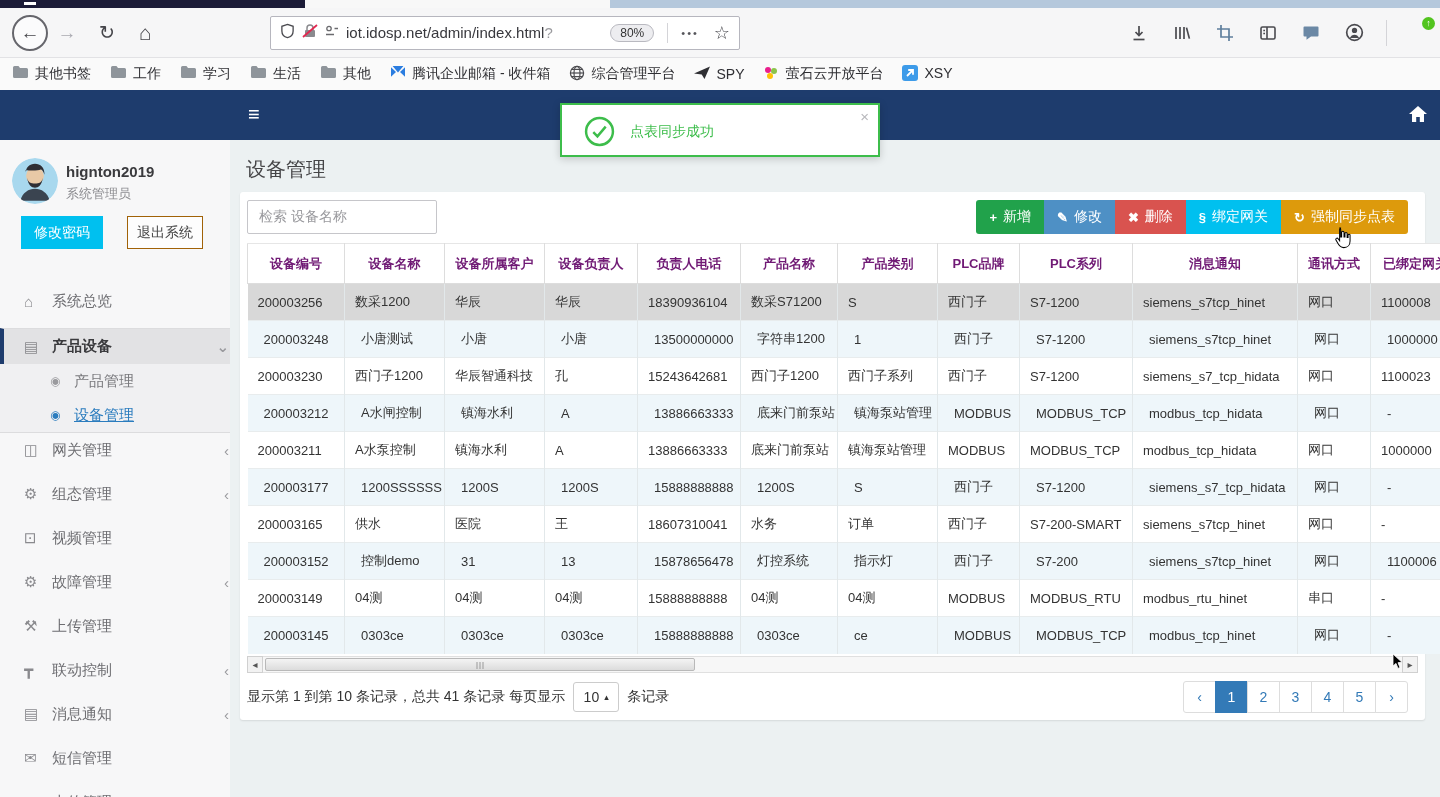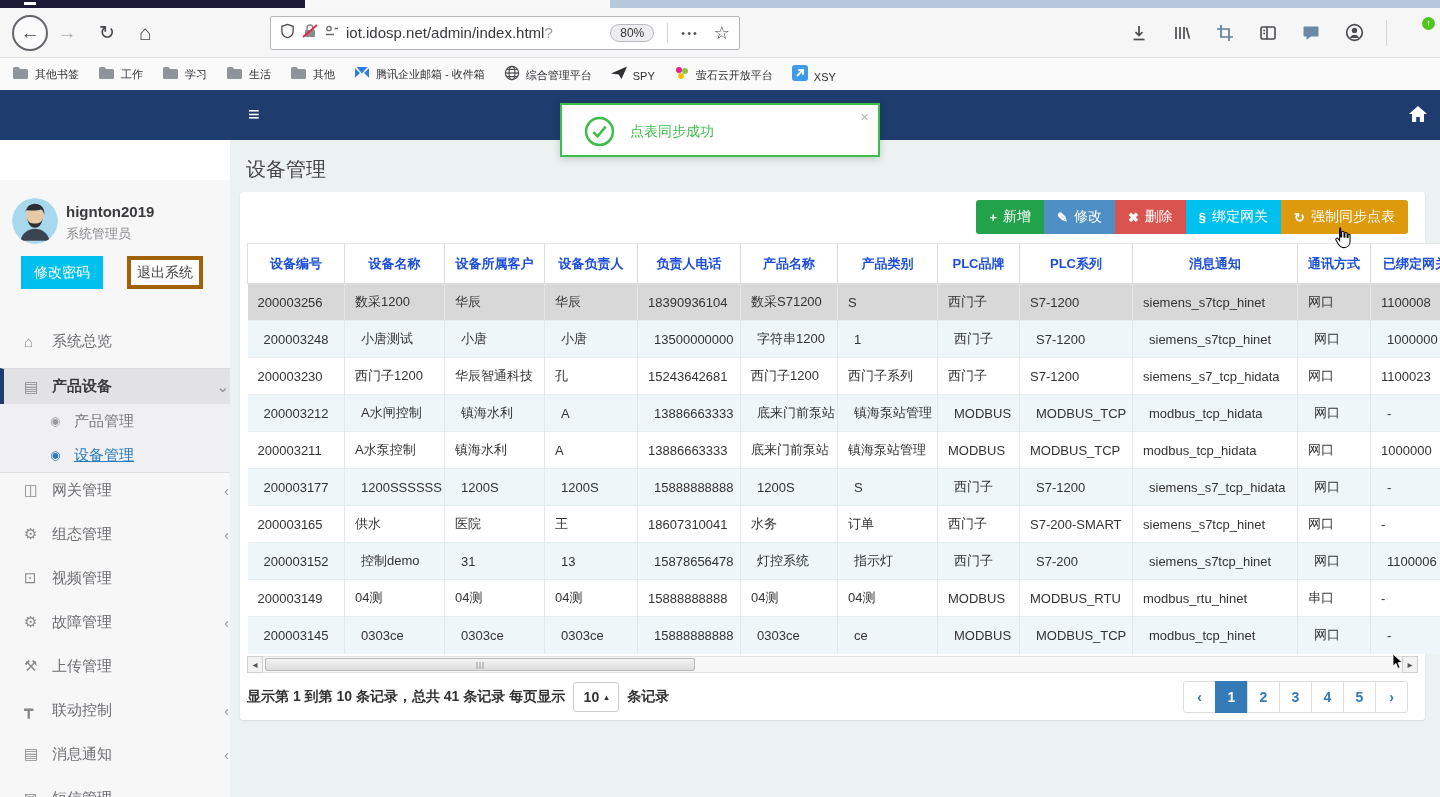--- a/index.html
+++ b/index.html
@@ -30,35 +30,35 @@
   .search-ph { font-size:14.5px; color:#8e8e93; }
   .tb-icons { margin-left:auto; display:flex; align-items:center; gap:21px; }
   .tbi { display:flex; align-items:center; justify-content:center; width:22px; height:22px; }
   .tb-sep { width:1px; height:26px; background:#d4d4d8; }
   .burger { position:relative; width:20px; height:16px; display:flex; flex-direction:column; justify-content:space-between; }
   .burger i { display:block; height:2.4px; background:#45454a; border-radius:1px; }
   .burger .badge { position:absolute; right:-7px; top:-8px; width:13px; height:13px; border-radius:50%; background:#52c41f; color:#fff; font-size:9px; line-height:13px; text-align:center; font-weight:bold; }
 
   
   .bmbar { height:32px; background:#fafafa; display:flex; align-items:center; padding:0 12px; gap:19px; }
-  .bm-item { display:flex; align-items:flex-end; gap:6px; font-size:11px; color:#2f2f33; white-space:nowrap; }
+  .bm-item { display:flex; align-items:flex-start; gap:6px; font-size:14px; color:#2f2f33; white-space:nowrap; }
 
   
   .app { position:absolute; top:90px; left:0; right:0; bottom:0; }
   .navbar { position:absolute; top:0; left:0; right:0; height:50px; background:#1e3c6d; }
   .nav-burger { position:absolute; left:248px; top:13px; color:#fff; font-size:20px; font-weight:bold; cursor:pointer; }
   .nav-home { position:absolute; right:12px; top:15px; }
 
   
-  .sidebar { position:absolute; top:50px; left:0; width:248px; bottom:0; background:#f7f7f8; border-right:1px solid #d6d6d8;margin-top:40px; }
+  .sidebar { position:absolute; top:50px; left:0; width:248px; bottom:0; background:#f7f7f8; border-right:1px solid #d6d6d8; }
   .avatar { position:absolute; left:12px; top:18px; width:46px; height:46px; border-radius:50%; overflow:hidden; }
   .u-name { position:absolute; left:66px; top:23px; font-size:15px; font-weight:bold; color:#3a3a3d; }
   .u-role { position:absolute; left:66px; top:45px; font-size:13px; color:#8c8c90; }
   .btn-pwd { position:absolute; left:21px; top:76px; width:82px; height:33px; background:#00c0ef; color:#fff; border:none; font-size:14px; }
-  .btn-out { position:absolute; left:127px; top:76px; width:76px; height:33px; background:#fdfdfd; color:#444; border:4px solid #a16207; font-size:14px; }
+  .btn-out { position:absolute; left:127px; top:76px; width:76px; height:33px; background:#fdfdfd; color:#444; border:1px solid #a16207; font-size:14px; }
   .menu { position:absolute; left:0; right:0; top:144px; }
   .mi { height:34px; display:flex; align-items:center; padding-left:24px; color:#6e6e72; font-size:15px; position:relative; margin-top:10px; cursor:pointer; }
   .mi:first-child { margin-top:0; }
   .mi .ic { width:28px; font-size:15px; color:#8a8a8e; }
   .mi .chev { position:absolute; right:18px; color:#9a9a9e; font-size:15px; }
   .mi.parent-active { height:36px; background:#e2e2e4; border-left:4px solid #1e3c6d; border-top:1px solid #dcdcde; padding-left:20px; color:#3b3b3e; font-weight:bold; }
   .submenu { background:#f0f0f2; border-bottom:1px solid #dcdcde; margin-top:0; }
   .smi { height:34px; display:flex; align-items:center; padding-left:50px; font-size:15px; color:#7a7a7e; cursor:pointer; }
   .smi .ic { width:24px; font-size:12px; color:#9a9a9e; }
   .smi.active { color:#2b7cbe; }
@@ -73,33 +73,33 @@
   .panel { position:absolute; left:10px; top:52px; width:1185px; height:528px; background:#fff; border-radius:3px; box-shadow:0 1px 2px rgba(0,0,0,.10); }
   .search-input { position:absolute; left:7px; top:8px; width:190px; height:34px; border:1px solid #c6c6ca; border-radius:2px; font-size:14px; color:#9a9a9e; display:flex; align-items:center; padding-left:11px; background:#fff; }
   .actions { position:absolute; right:17px; top:8px; display:flex; }
   .abtn { height:34px; border:none; color:#fff; font-size:14px; padding:0 13px; display:flex; align-items:center; gap:6px; cursor:pointer; white-space:nowrap; }
   .abtn:first-child { border-radius:3px 0 0 3px; }
   .abtn:last-child { border-radius:0 3px 3px 0; }
   .abtn .bic { font-size:13px; font-weight:bold; }
 
   .table-wrap { position:absolute; left:7px; top:51px; width:1200px; overflow:hidden; }
   table { border-collapse:collapse; table-layout:fixed; width:1200px; background:#fff; }
-  th { height:40px; font-size:13px; color:#1d4ed8; font-weight:bold; border:1px solid #ddd; border-top:1px solid #e6e6e6; background:#fff; overflow:hidden; white-space:nowrap; }
+  th { height:40px; font-size:13px; color:#701a75; font-weight:bold; border:1px solid #ddd; border-top:1px solid #e6e6e6; background:#fff; overflow:hidden; white-space:nowrap; }
   td { height:37px; font-size:13px; color:#333; padding-left:10px; border-right:1px solid #e2e8ea; border-top:1px solid #e8eced; overflow:hidden; white-space:nowrap; }
   tr.sel td { background:#d8d8d8; }
   tr.stripe td { background:#eef6fa;padding-left:16px; }
 
   .hscroll { position:absolute; left:7px; right:7px; top:464px; height:17px; display:flex; align-items:center; }
   .sc-btn { width:16px; height:17px; background:#f2f2f2; border:1px solid #d0d0d0; font-size:10px; color:#555; display:flex; align-items:center; justify-content:center; cursor:pointer; }
   .sc-track { flex:1; height:17px; background:#f7f7f7; border:1px solid #e0e0e0; border-left:none; border-right:none; position:relative; }
   .sc-thumb { position:absolute; left:2px; top:1px; width:430px; height:13px; background:linear-gradient(#f4f4f4,#dcdcdc); border:1px solid #b9b9b9; border-radius:2px; cursor:grab; }
   .sc-grip { position:absolute; left:50%; top:3px; transform:translateX(-50%); display:flex; gap:2px; }
   .sc-grip i { width:1px; height:7px; background:#9a9a9a; display:block; }
 
-  .pg-foot { position:absolute; left:7px; right:17px; top:488px; height:34px; display:flex; align-items:center; font-size:14px; color:#333;font-weight:bold; }
+  .pg-foot { position:absolute; left:7px; right:17px; top:488px; height:34px; display:flex; align-items:center; font-size:14px; color:#333; }
   .sizer { margin:0 8px; width:46px; height:30px; border:1px solid #ccc; border-radius:3px; background:#fff; display:flex; align-items:center; justify-content:center; gap:5px; cursor:pointer; }
   .sizer .up { font-size:9px; color:#333; }
   .pager { margin-left:auto; display:flex; }
   .pg-btn { min-width:33px; height:32px; background:#fff; border:1px solid #ddd; color:#337ab7; font-size:14px; display:flex; align-items:center; justify-content:center; margin-left:-1px; cursor:pointer; padding:0 6px; }
   .pg-btn:first-child { border-radius:3px 0 0 3px; margin-left:0; }
   .pg-btn:last-child { border-radius:0 3px 3px 0; }
   .pg-btn.active { background:#337ab7; border-color:#337ab7; color:#fff; }
 
   
   .toast { position:absolute; left:560px; top:103px; width:320px; height:54px; background:#fff; border:2px solid #3dbd4b; box-shadow:0 2px 8px rgba(0,0,0,.18); z-index:50; }
@@ -370,20 +370,23 @@
           <div class="mi partial">
             <span class="ic">▤</span>
             <span class="lbl">上传管理</span>
           </div>
         </div>
     </div>
 
     <div class="main">
       <div class="page-title">设备管理</div>
       <div class="panel">
+        <div class="search-input">
+            <span>检索 设备名称</span>
+          </div>
         <div class="actions" id="actions">
             <button class="abtn" style="background: rgb(33, 162, 75);">
               <span class="bic">+</span>
               <span>新增</span>
             </button>
             <button class="abtn" style="background: rgb(78, 144, 197);">
               <span class="bic">✎</span>
               <span>修改</span>
             </button>
             <button class="abtn" style="background: rgb(217, 83, 79);">

